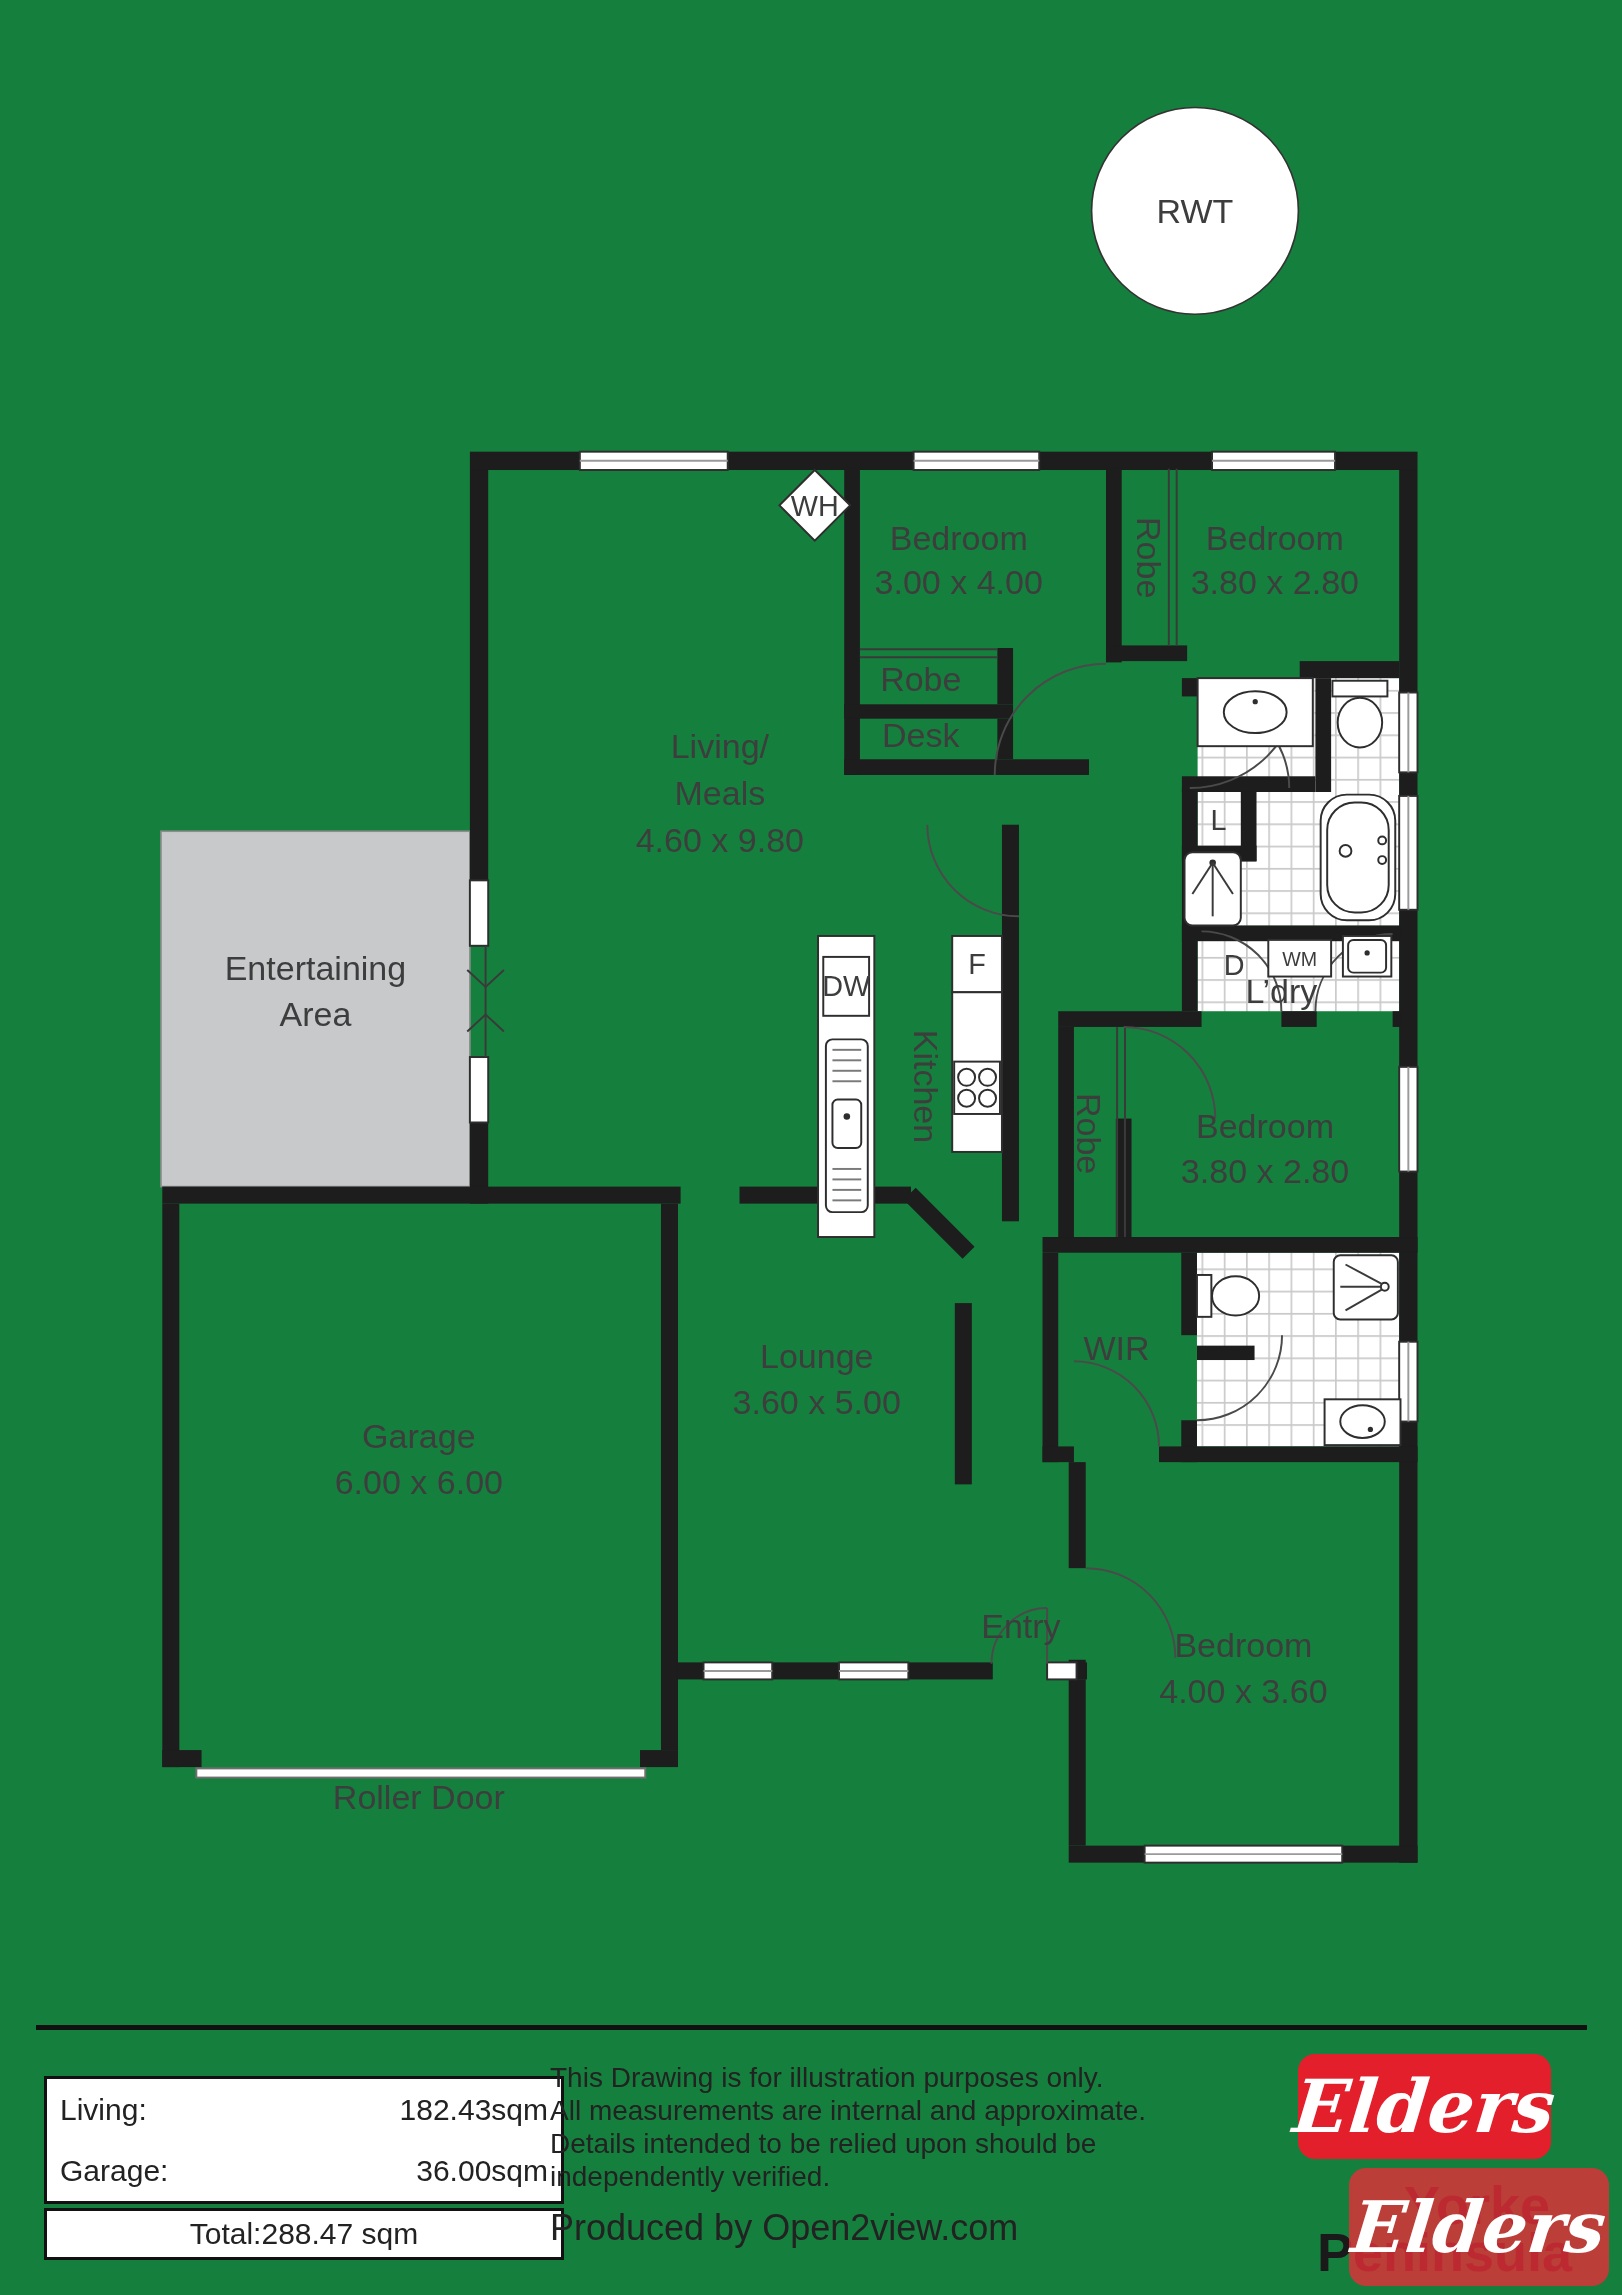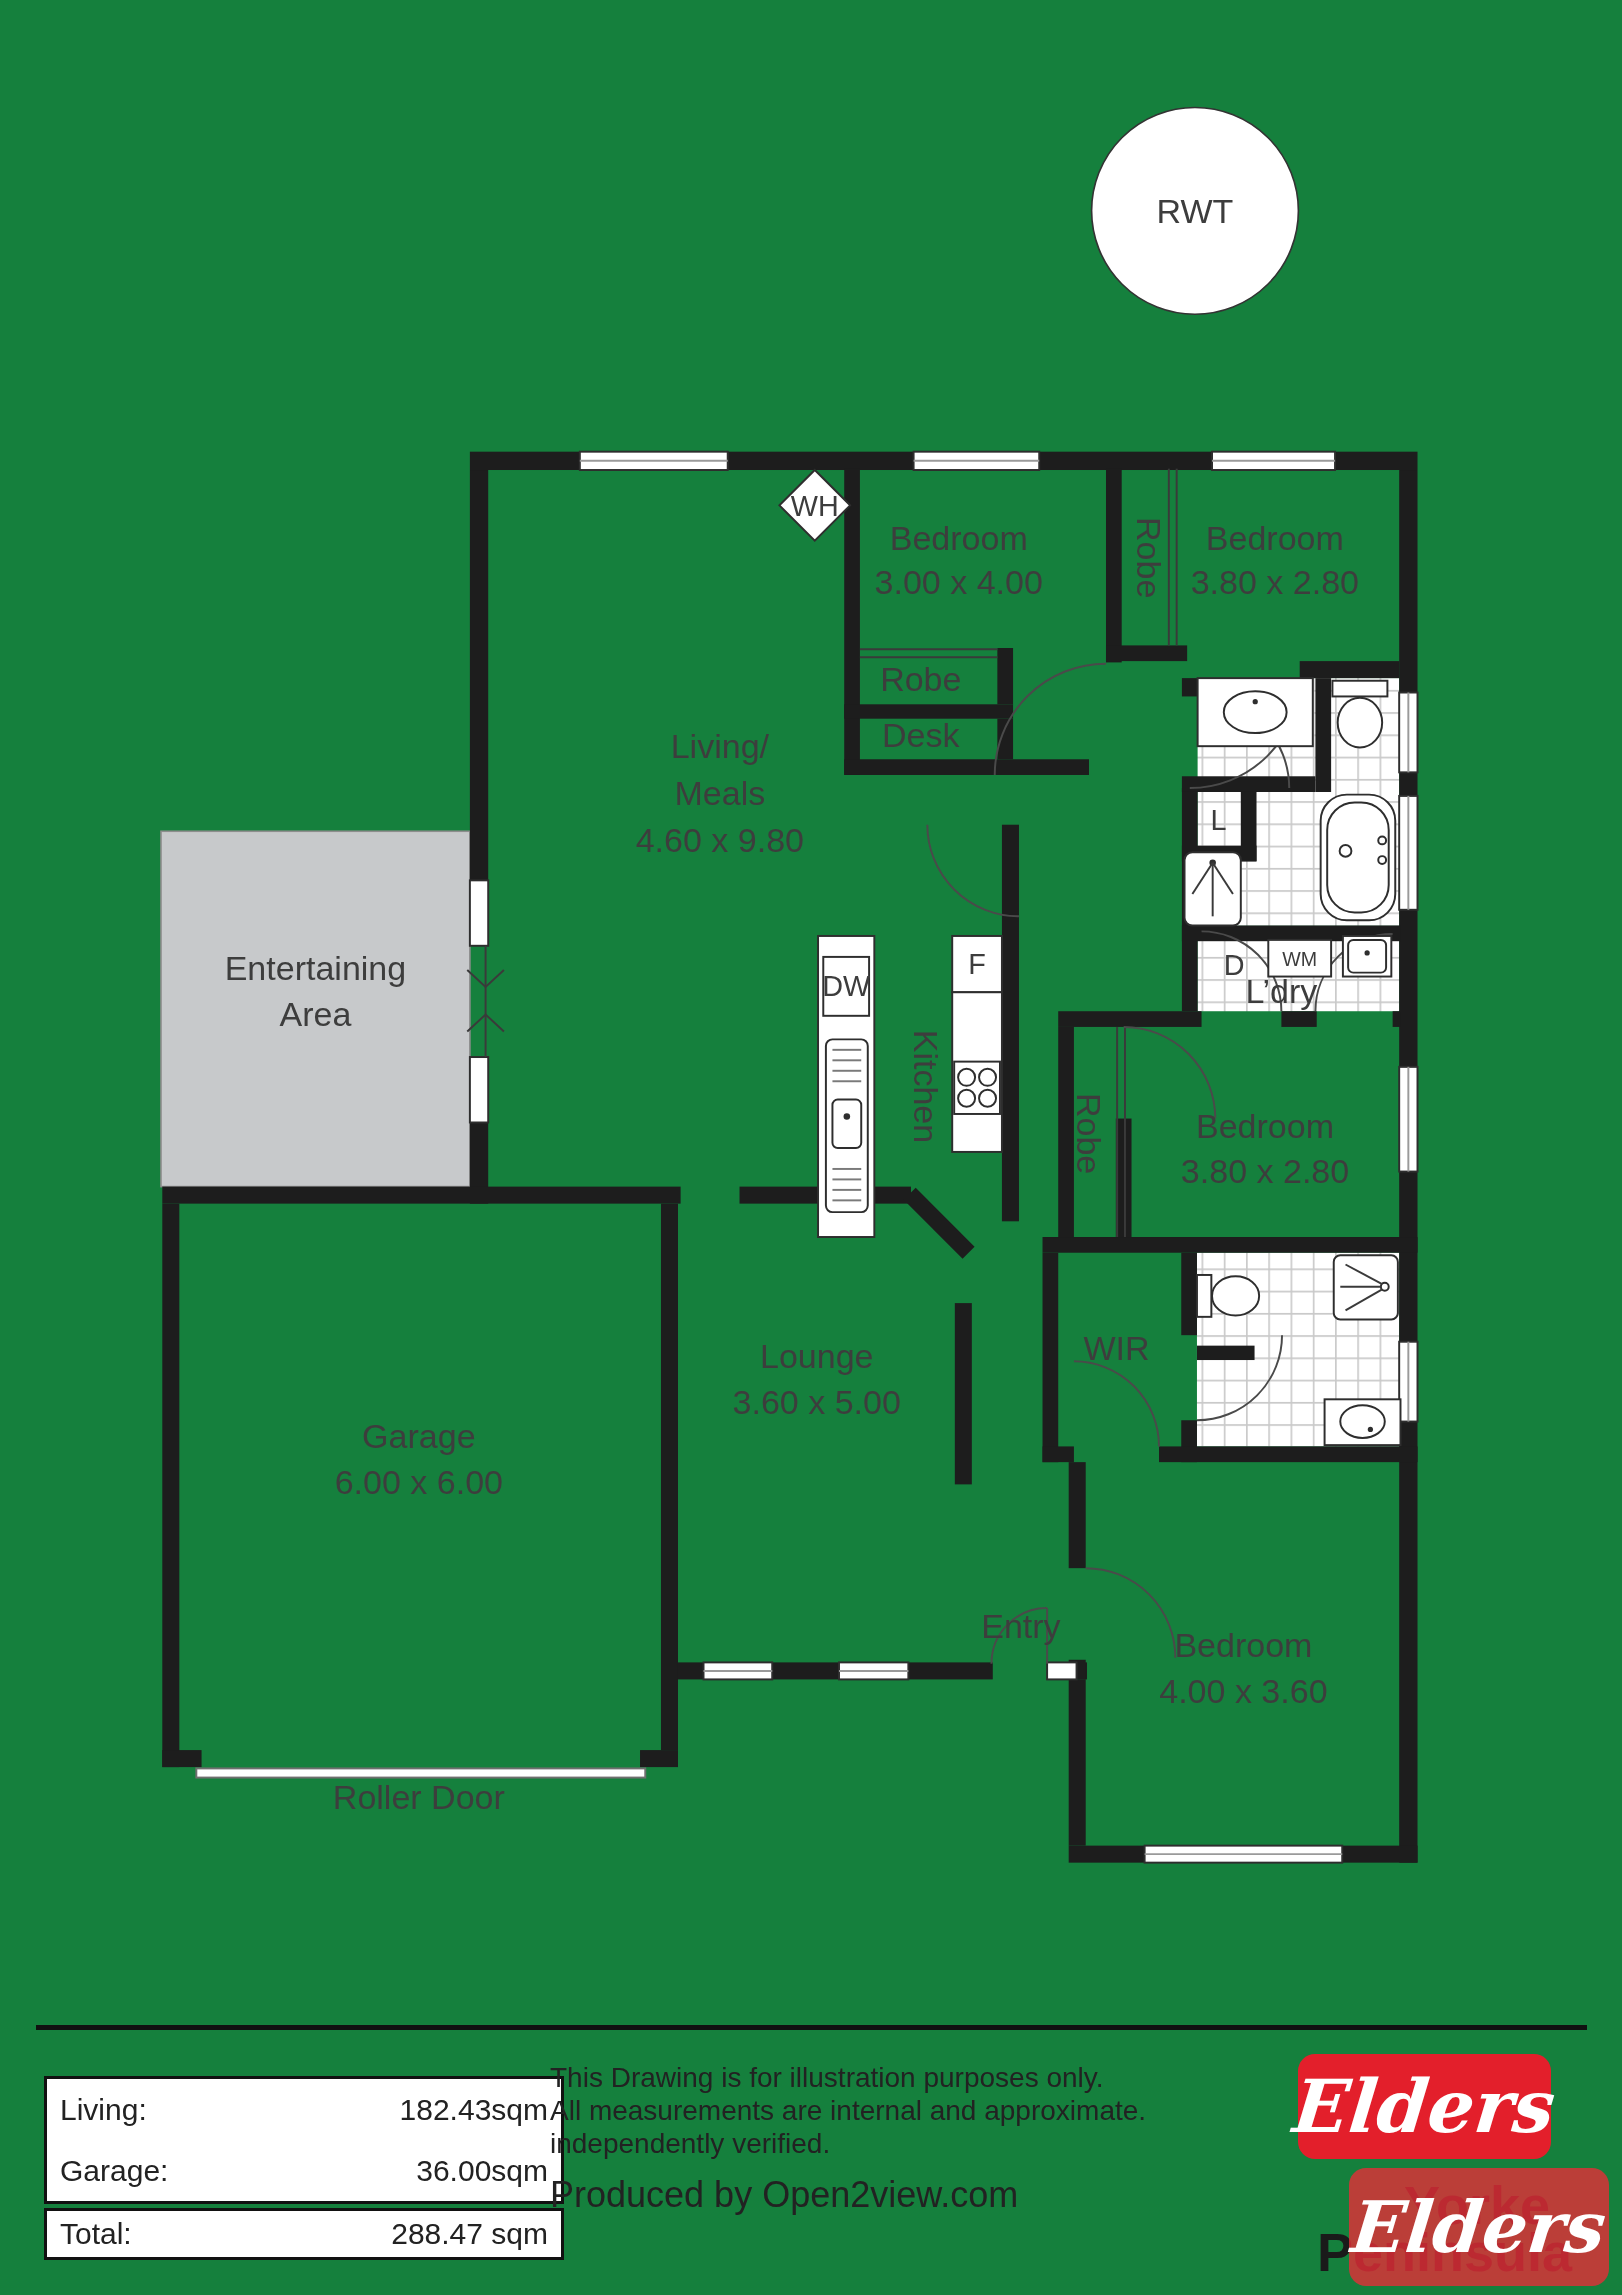--- a/index.html
+++ b/index.html
@@ -286,30 +286,31 @@
 <div class="tbl" style="top:2076px;height:128px;">
   <div class="row">
     <span>Living:</span>
     <span>182.43sqm</span>
   </div>
   <div class="row">
     <span>Garage:</span>
     <span>36.00sqm</span>
   </div>
 </div>
-<div class="tbl" style="top:2208px;height:52px;">
+<div class="tbl" style="top:2208px;height:52px;align-items:center;">
   <div class="row">
     <span>Total:</span>
     <span>288.47 sqm</span>
   </div>
 </div>
 
 <div class="disc">
   <div class="ln">This Drawing is for illustration purposes only.</div>
   <div class="ln">All measurements are internal and  approximate.</div>
+  <div class="ln">Details intended to be relied upon should be</div>
   <div class="ln">independently verified.</div>
   <div class="prod">Produced by Open2view.com</div>
 </div>
 
 <div class="region yorke">Yorke</div>
 <div class="region peninsula">Peninsula</div>
 
 <div class="logo1">
   <span class="elders">Elders</span>
 </div>

